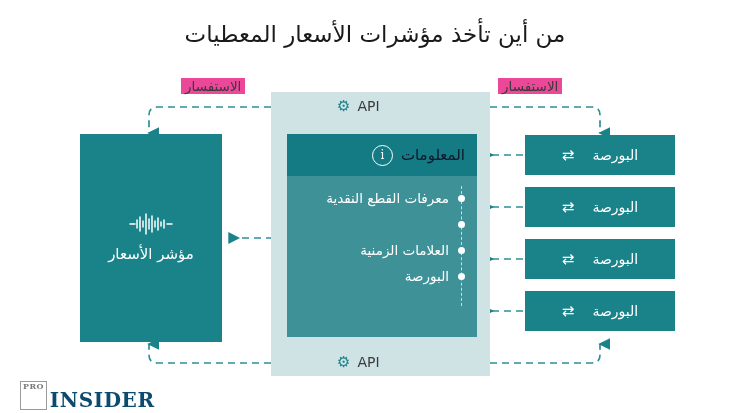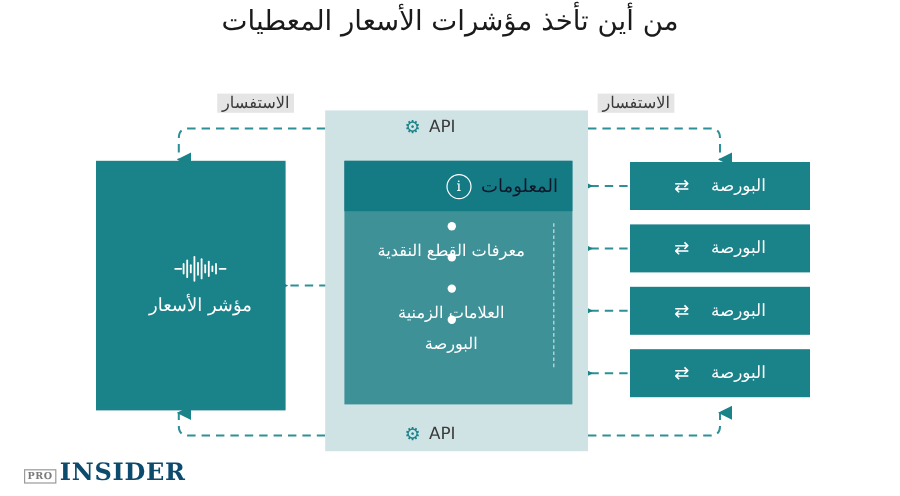--- a/index.html
+++ b/index.html
@@ -8,21 +8,21 @@
     width:750px;height:413px;
     background:#ffffff;
     font-family:"DejaVu Sans","Liberation Sans",sans-serif;
     overflow:hidden;
     position:relative;
   }
   #stage{position:relative;width:750px;height:413px;}
 
   
   .title{
-    position:absolute;left:0;top:4px;width:750px;
+    position:absolute;left:0;top:20px;width:750px;
     text-align:center;
     font-size:23px;
     color:#1a1a1a;
     direction:rtl;
     letter-spacing:0;
     line-height:1.3;
   }
 
   
   #wires{position:absolute;left:0;top:0;width:750px;height:413px;pointer-events:none;}
@@ -65,58 +65,56 @@
     padding:9px 12px 0 0;
     box-sizing:border-box;
     direction:rtl;
   }
   .inner-list .row{
     display:flex;align-items:center;justify-content:flex-start;
     gap:9px;
     height:26px;
     color:#ffffff;font-size:13.5px;
     direction:rtl;
-    flex-direction:column;
   }
   .inner-list .dot{
     width:7px;height:7px;border-radius:50%;background:#ffffff;flex:none;
     order:-1;
   }
   .inner-list .row .txt{white-space:nowrap;}
   .list-spine{
     position:absolute;
     right:15.5px;top:10px;
     width:0;height:120px;
     border-right:1.4px dashed rgba(255,255,255,.72);
   }
 
   
   .left-box{
     position:absolute;left:80px;top:134px;width:142px;height:208px;
     background:#1a8289;
     display:flex;flex-direction:column;align-items:center;justify-content:center;
     gap:10px;
-    padding-left:16px;
   }
   .left-box .lbl{color:#ffffff;font-size:15px;direction:rtl;}
 
   
   .rbox{
     position:absolute;left:525px;width:150px;height:40px;
     background:#1a8289;
     display:flex;align-items:center;justify-content:center;gap:18px;
     direction:rtl;
   }
   .rbox .lbl{color:#ffffff;font-size:14px;}
   .rbox .ico{color:#ffffff;font-size:15px;line-height:1;}
 
   
   .wlabel{
     position:absolute;color:#3a3a3a;font-size:13.5px;direction:rtl;
-    background:#e5e5e5;padding:0 4px;white-space:nowrap;
+    background:#ec4899;padding:0 4px;white-space:nowrap;
   }
   .apilabel{
     position:absolute;display:flex;align-items:center;gap:7px;
     color:#3a3a3a;font-size:14px;
     background:#cfe3e5;padding:0 7px;direction:ltr;
   }
   .gear{color:#1a8289;font-size:15px;line-height:1;}
 
   
   .logo{
@@ -124,21 +122,21 @@
     display:flex;align-items:flex-end;gap:3px;
   }
   .logo .ins{
     font-family:"DejaVu Serif","Liberation Serif",serif;
     font-size:20px;font-weight:700;color:#0c4a6e;letter-spacing:.6px;
     direction:ltr;
   }
   .logo .pro{
     font-family:"DejaVu Serif","Liberation Serif",serif;
     font-size:8px;font-weight:700;color:#7a7a7a;letter-spacing:.4px;
-    border:1.3px solid #9a9a9a;padding:0 2px 1px 2px;line-height:1.1;
+    border:1.3px solid #9a9a9a;padding:0 2px 18px 2px;line-height:1.1;
     direction:ltr;margin-bottom:2px;
   }
 </style>
 </head>
 <body>
 
 <div id="stage">
 
   <div class="title">من أين تأخذ مؤشرات الأسعار المعطيات</div>
 

